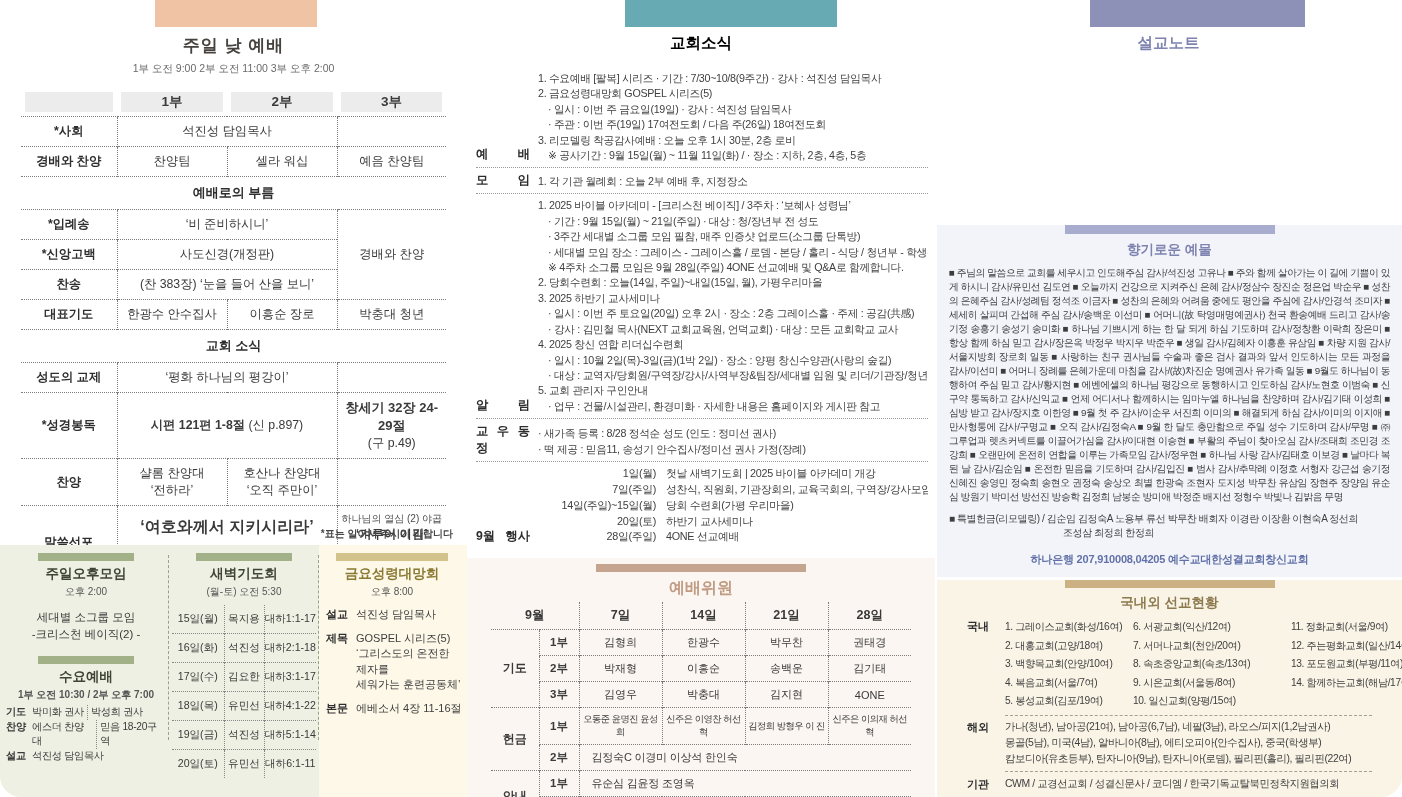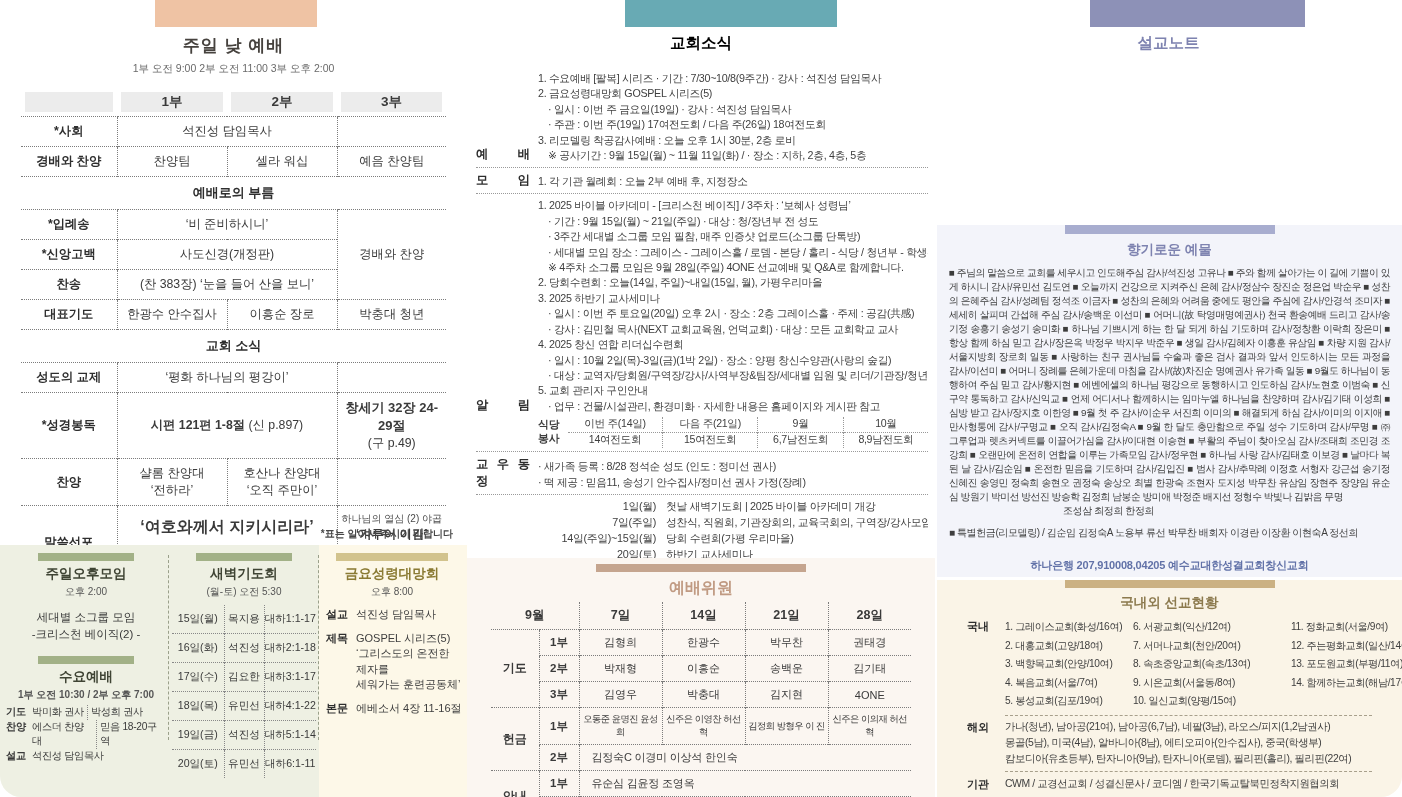--- a/index.html
+++ b/index.html
@@ -88,21 +88,21 @@
 
   
   #right-title { top:33px; font-size:15.5px; color:#7e83b0; }
   #obox { position:absolute; top:225px; left:2px; width:465px; height:352px; background:#f3f4fa; overflow:hidden; }
   .lbar { width:210px; height:9px; background:#a8adcf; margin:0 auto; }
   #otitle { margin-top:7px; text-align:center; font-size:13.5px; font-weight:bold; color:#7e83b0; }
   #obody { margin:7px 12px 0; font-size:9.8px; line-height:14px; letter-spacing:-0.45px;
            text-align:justify; color:#3c3c3c; }
   #ospecial1 { margin:8px 12px 0; font-size:10px; letter-spacing:-0.4px; white-space:nowrap; }
   #ospecial2 { margin:0 12px 0 126px; font-size:10px; letter-spacing:-0.4px; }
-  #obank { margin-top:18px; text-align:center; font-size:11px; font-weight:bold; color:#6272a8; letter-spacing:-0.2px; }
+  #obank { margin-top:12px; text-align:center; font-size:11px; font-weight:bold; color:#6272a8; letter-spacing:-0.2px; }
 
   #mbox { position:absolute; top:580px; left:2px; width:465px; height:217px; background:#faf4e7; overflow:hidden; }
   .tbar { width:210px; height:8px; background:#cbb183; margin:0 auto; }
   #mtitle { margin-top:6px; text-align:center; font-size:13.5px; font-weight:bold; color:#8c7a4e; }
   .mrow { display:flex; margin:6px 0 0 30px; }
   .mlbl { width:38px; flex:none; font-weight:bold; font-size:11px; padding-top:1px; color:#2e2e2e; }
   .mcols { display:flex; }
   .mcol { font-size:10.2px; line-height:18.5px; letter-spacing:-0.4px; white-space:nowrap; }
   .mcol1 { width:128px; } .mcol2 { width:158px; } .mcol3 { width:145px; }
   .dashdiv { border-top:1px dashed #a8a08c; margin:4px 30px 0 68px; }
@@ -374,42 +374,20 @@
           <div class="ln">3. 2025 하반기 교사세미나</div>
           <div class="ln ind">· 일시 : 이번 주 토요일(20일) 오후 2시 · 장소 : 2층 그레이스홀 · 주제 : 공감(共感)</div>
           <div class="ln ind">· 강사 : 김민철 목사(NEXT 교회교육원, 언덕교회)  · 대상 : 모든 교회학교 교사</div>
           <div class="ln">4. 2025 창신 연합 리더십수련회</div>
           <div class="ln ind">· 일시 : 10월 2일(목)-3일(금)(1박 2일) · 장소 : 양평 창신수양관(사랑의 숲길)</div>
           <div class="ln ind">· 대상 : 교역자/당회원/구역장/강사/사역부장&amp;팀장/세대별 임원 및 리더/기관장/청년리더</div>
           <div class="ln">5. 교회 관리자 구인안내</div>
           <div class="ln ind">· 업무 : 건물/시설관리, 환경미화  · 자세한 내용은 홈페이지와 게시판 참고</div>
         </div>
       </div>
-      <div class="meal">
-        <div class="meal-lbl">
-          <div>식당</div>
-          <div>봉사</div>
-        </div>
-        <table class="mealtable">
-          <tbody>
-              <tr>
-            <td>이번 주(14일)</td>
-            <td>다음 주(21일)</td>
-            <td>9월</td>
-            <td>10월</td>
-          </tr>
-          <tr>
-            <td>14여전도회</td>
-            <td>15여전도회</td>
-            <td>6,7남전도회</td>
-            <td>8,9남전도회</td>
-          </tr>
-        </tbody>
-          </table>
-      </div>
       <div class="dotline"></div>
       <div class="sect">
         <div class="slabel">교 우 동 정</div>
         <div class="scontent">
           <div class="ln">· 새가족 등록 : 8/28 정석순 성도 (인도 : 정미선 권사)</div>
           <div class="ln">· 떡 제공 : 믿음11, 송성기 안수집사/정미선 권사 가정(장례)</div>
         </div>
       </div>
       <div class="dotline"></div>
       <div class="sect">
@@ -508,22 +486,22 @@
   </div>
 
   <div class="col" id="col-right">
     <div class="topbar" style="left:155px;width:215px;background:#8d91b7;"></div>
     <div class="colhead" id="right-title">설교노트</div>
 
     <div id="obox">
       <div class="lbar"></div>
       <div id="otitle">향기로운 예물</div>
       <div id="obody">■ 주님의 말씀으로 교회를 세우시고 인도해주심 감사/석진성 고유나 ■ 주와 함께 살아가는 이 길에 기쁨이 있게 하시니 감사/유민선 김도연 ■ 오늘까지 건강으로 지켜주신 은혜 감사/정삼수 장진순 정은업 박순우 ■ 성찬의 은혜주심 감사/성례팀 정석조 이금자 ■ 성찬의 은혜와 어려움 중에도 평안을 주심에 감사/안경석 조미자 ■ 세세히 살피며 간섭해 주심 감사/송백운 이선미 ■ 어머니(故 탁영매명예권사) 천국 환송예배 드리고 감사/송기정 송흥기 송성기 송미화 ■ 하나님 기쁘시게 하는 한 달 되게 하심 기도하며 감사/정창환 이락희 장은미 ■ 항상 함께 하심 믿고 감사/장은옥 박정우 박지우 박준우 ■ 생일 감사/김혜자 이흥훈 유삼임 ■ 차량 지원 감사/서울지방회 장로회 일동 ■ 사랑하는 친구 권사님들 수술과 좋은 검사 결과와 앞서 인도하시는 모든 과정을 감사/이선미 ■ 어머니 장례를 은혜가운데 마침을 감사/(故)차진순 명예권사 유가족 일동 ■ 9월도 하나님이 동행하여 주심 믿고 감사/황지현 ■ 에벤에셀의 하나님 평강으로 동행하시고 인도하심 감사/노현호 이범숙 ■ 신구약 통독하고 감사/신익교 ■ 언제 어디서나 함께하시는 임마누엘 하나님을 찬양하며 감사/김기태 이성희 ■ 심방 받고 감사/장지호 이한영 ■ 9월 첫 주 감사/이순우 서진희 이미의 ■ 해결되게 하심 감사/이미의 이지애 ■ 만사형통에 감사/구명교 ■ 오직 감사/김정숙A ■ 9월 한 달도 충만함으로 주일 성수 기도하며 감사/무명 ■ ㈜그루업과 렛츠커넥트를 이끌어가심을 감사/이대현 이승현 ■ 부활의 주님이 찾아오심 감사/조태희 조민경 조강희 ■ 오랜만에 온전히 연합을 이루는 가족모임 감사/정우현 ■ 하나님 사랑 감사/김태호 이보경 ■ 날마다 복된 날 감사/김순임 ■ 온전한 믿음을 기도하며 감사/김입진 ■ 범사 감사/추막례 이정호 서형자 강근섭 송기정 신혜진 송영민 정숙희 송현오 권정숙 송상오 최별 한광숙 조현자 도지성 박무찬 유삼임 장현주 장양임 유순심 방원기 박미선 방선진 방승학 김정희 남봉순 방미애 박정준 배지선 정형수 박빛나 김밝음 무명</div>
+      <div id="ospecial1">■ 특별헌금(리모델링) / 김순임 김정숙A 노용부 류선 박무찬 배회자 이경란 이장환 이현숙A 정선희</div>
       <div id="ospecial2">조성삼 최정희 한정희</div>
-      <div id="ospecial1">■ 특별헌금(리모델링) / 김순임 김정숙A 노용부 류선 박무찬 배회자 이경란 이장환 이현숙A 정선희</div>
       <div id="obank">하나은행 207,910008,04205 예수교대한성결교회창신교회</div>
     </div>
 
     <div id="mbox">
       <div class="tbar"></div>
       <div id="mtitle">국내외 선교현황</div>
       <div class="mrow">
         <div class="mlbl">국내</div>
         <div class="mcols">
           <div class="mcol mcol1">

